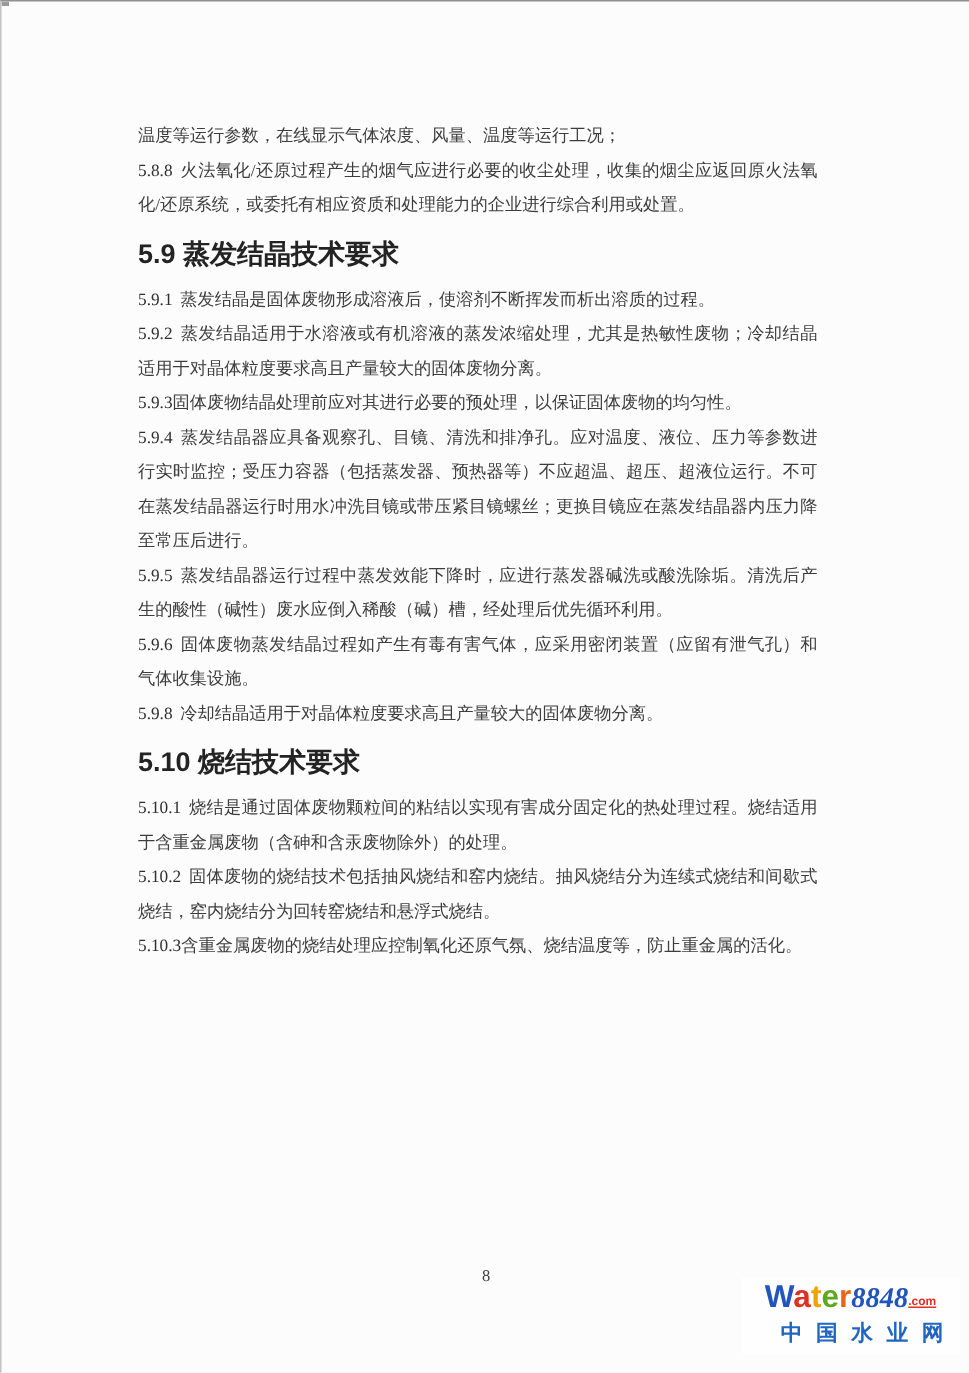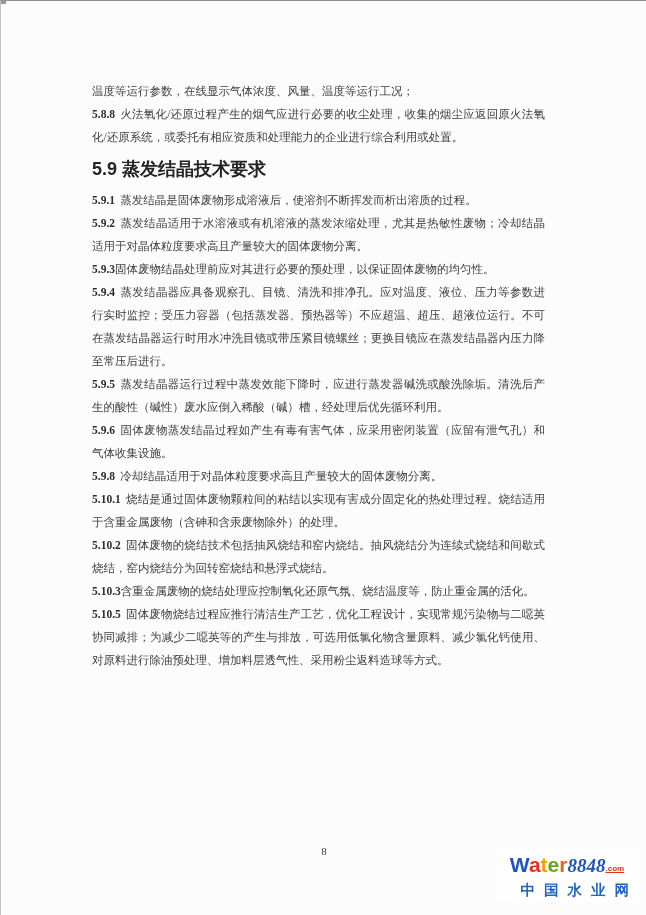--- a/index.html
+++ b/index.html
@@ -31,21 +31,21 @@
     width: 453px;
     color: #3d3d3d;
     font-size: 11.5px;
     line-height: 23px;
     text-align: justify;
     text-justify: inter-ideograph;
     margin-top: 15px;
   }
   .para { margin: 0; }
   .para.indent { text-indent: 2em; }
-  .para b.num { font-weight: bold; color: #2e2e2e; }
+  .para b.num { font-weight: normal; color: #2e2e2e; }
   .para b.num.sep { margin-right: 0.45em; }
   .sec-heading {
     font-family: "Liberation Sans", "DejaVu Sans", sans-serif;
     font-size: 18px;
     font-weight: bold;
     color: #232323;
     margin: 9px 0 8px 0;
     line-height: 23px;
   }
   .page-number-wrap {
@@ -110,24 +110,24 @@
       <p class="para"><span>温度等运行参数，在线显示气体浓度、风量、温度等运行工况；</span></p>
       <p class="para"><b class="num sep">5.8.8</b><span>火法氧化/还原过程产生的烟气应进行必要的收尘处理，收集的烟尘应返回原火法氧化/还原系统，或委托有相应资质和处理能力的企业进行综合利用或处置。</span></p>
       <h3 class="sec-heading">5.9 蒸发结晶技术要求</h3>
       <p class="para"><b class="num sep">5.9.1</b><span>蒸发结晶是固体废物形成溶液后，使溶剂不断挥发而析出溶质的过程。</span></p>
       <p class="para"><b class="num sep">5.9.2</b><span>蒸发结晶适用于水溶液或有机溶液的蒸发浓缩处理，尤其是热敏性废物；冷却结晶适用于对晶体粒度要求高且产量较大的固体废物分离。</span></p>
       <p class="para"><b class="num">5.9.3</b><span>固体废物结晶处理前应对其进行必要的预处理，以保证固体废物的均匀性。</span></p>
       <p class="para"><b class="num sep">5.9.4</b><span>蒸发结晶器应具备观察孔、目镜、清洗和排净孔。应对温度、液位、压力等参数进行实时监控；受压力容器（包括蒸发器、预热器等）不应超温、超压、超液位运行。不可在蒸发结晶器运行时用水冲洗目镜或带压紧目镜螺丝；更换目镜应在蒸发结晶器内压力降至常压后进行。</span></p>
       <p class="para"><b class="num sep">5.9.5</b><span>蒸发结晶器运行过程中蒸发效能下降时，应进行蒸发器碱洗或酸洗除垢。清洗后产生的酸性（碱性）废水应倒入稀酸（碱）槽，经处理后优先循环利用。</span></p>
       <p class="para"><b class="num sep">5.9.6</b><span>固体废物蒸发结晶过程如产生有毒有害气体，应采用密闭装置（应留有泄气孔）和气体收集设施。</span></p>
       <p class="para"><b class="num sep">5.9.8</b><span>冷却结晶适用于对晶体粒度要求高且产量较大的固体废物分离。</span></p>
+      <h3 class="sec-heading">5.10 烧结技术要求</h3>
       <p class="para"><b class="num sep">5.10.1</b><span>烧结是通过固体废物颗粒间的粘结以实现有害成分固定化的热处理过程。烧结适用于含重金属废物（含砷和含汞废物除外）的处理。</span></p>
       <p class="para"><b class="num sep">5.10.2</b><span>固体废物的烧结技术包括抽风烧结和窑内烧结。抽风烧结分为连续式烧结和间歇式烧结，窑内烧结分为回转窑烧结和悬浮式烧结。</span></p>
       <p class="para"><b class="num">5.10.3</b><span>含重金属废物的烧结处理应控制氧化还原气氛、烧结温度等，防止重金属的活化。</span></p>
-      <p class="para"><b class="num sep">5.10.5</b><span>固体废物烧结过程应推行清洁生产工艺，优化工程设计，实现常规污染物与二噁英协同减排；为减少二噁英等的产生与排放，可选用低氯化物含量原料、减少氯化钙使用、对原料进行除油预处理、增加料层透气性、采用粉尘返料造球等方式。</span></p>
     </div>
 
   <div class="page-number-wrap">
     <span class="page-number">8</span>
   </div>
 
   <div class="logo">
     <div class="logo-line1">
       <span class="logo-word" id="logo-word"><span style="color: rgb(34, 85, 187);">W</span><span style="color: rgb(224, 48, 32);">a</span><span style="color: rgb(240, 163, 0);">t</span><span style="color: rgb(95, 168, 30);">e</span><span style="color: rgb(232, 102, 26);">r</span></span><span class="logo-number" id="logo-number" style="color: rgb(34, 85, 187);">8848</span><span class="logo-tld" id="logo-tld" style="color: rgb(224, 48, 32);">.com</span>
     </div>

